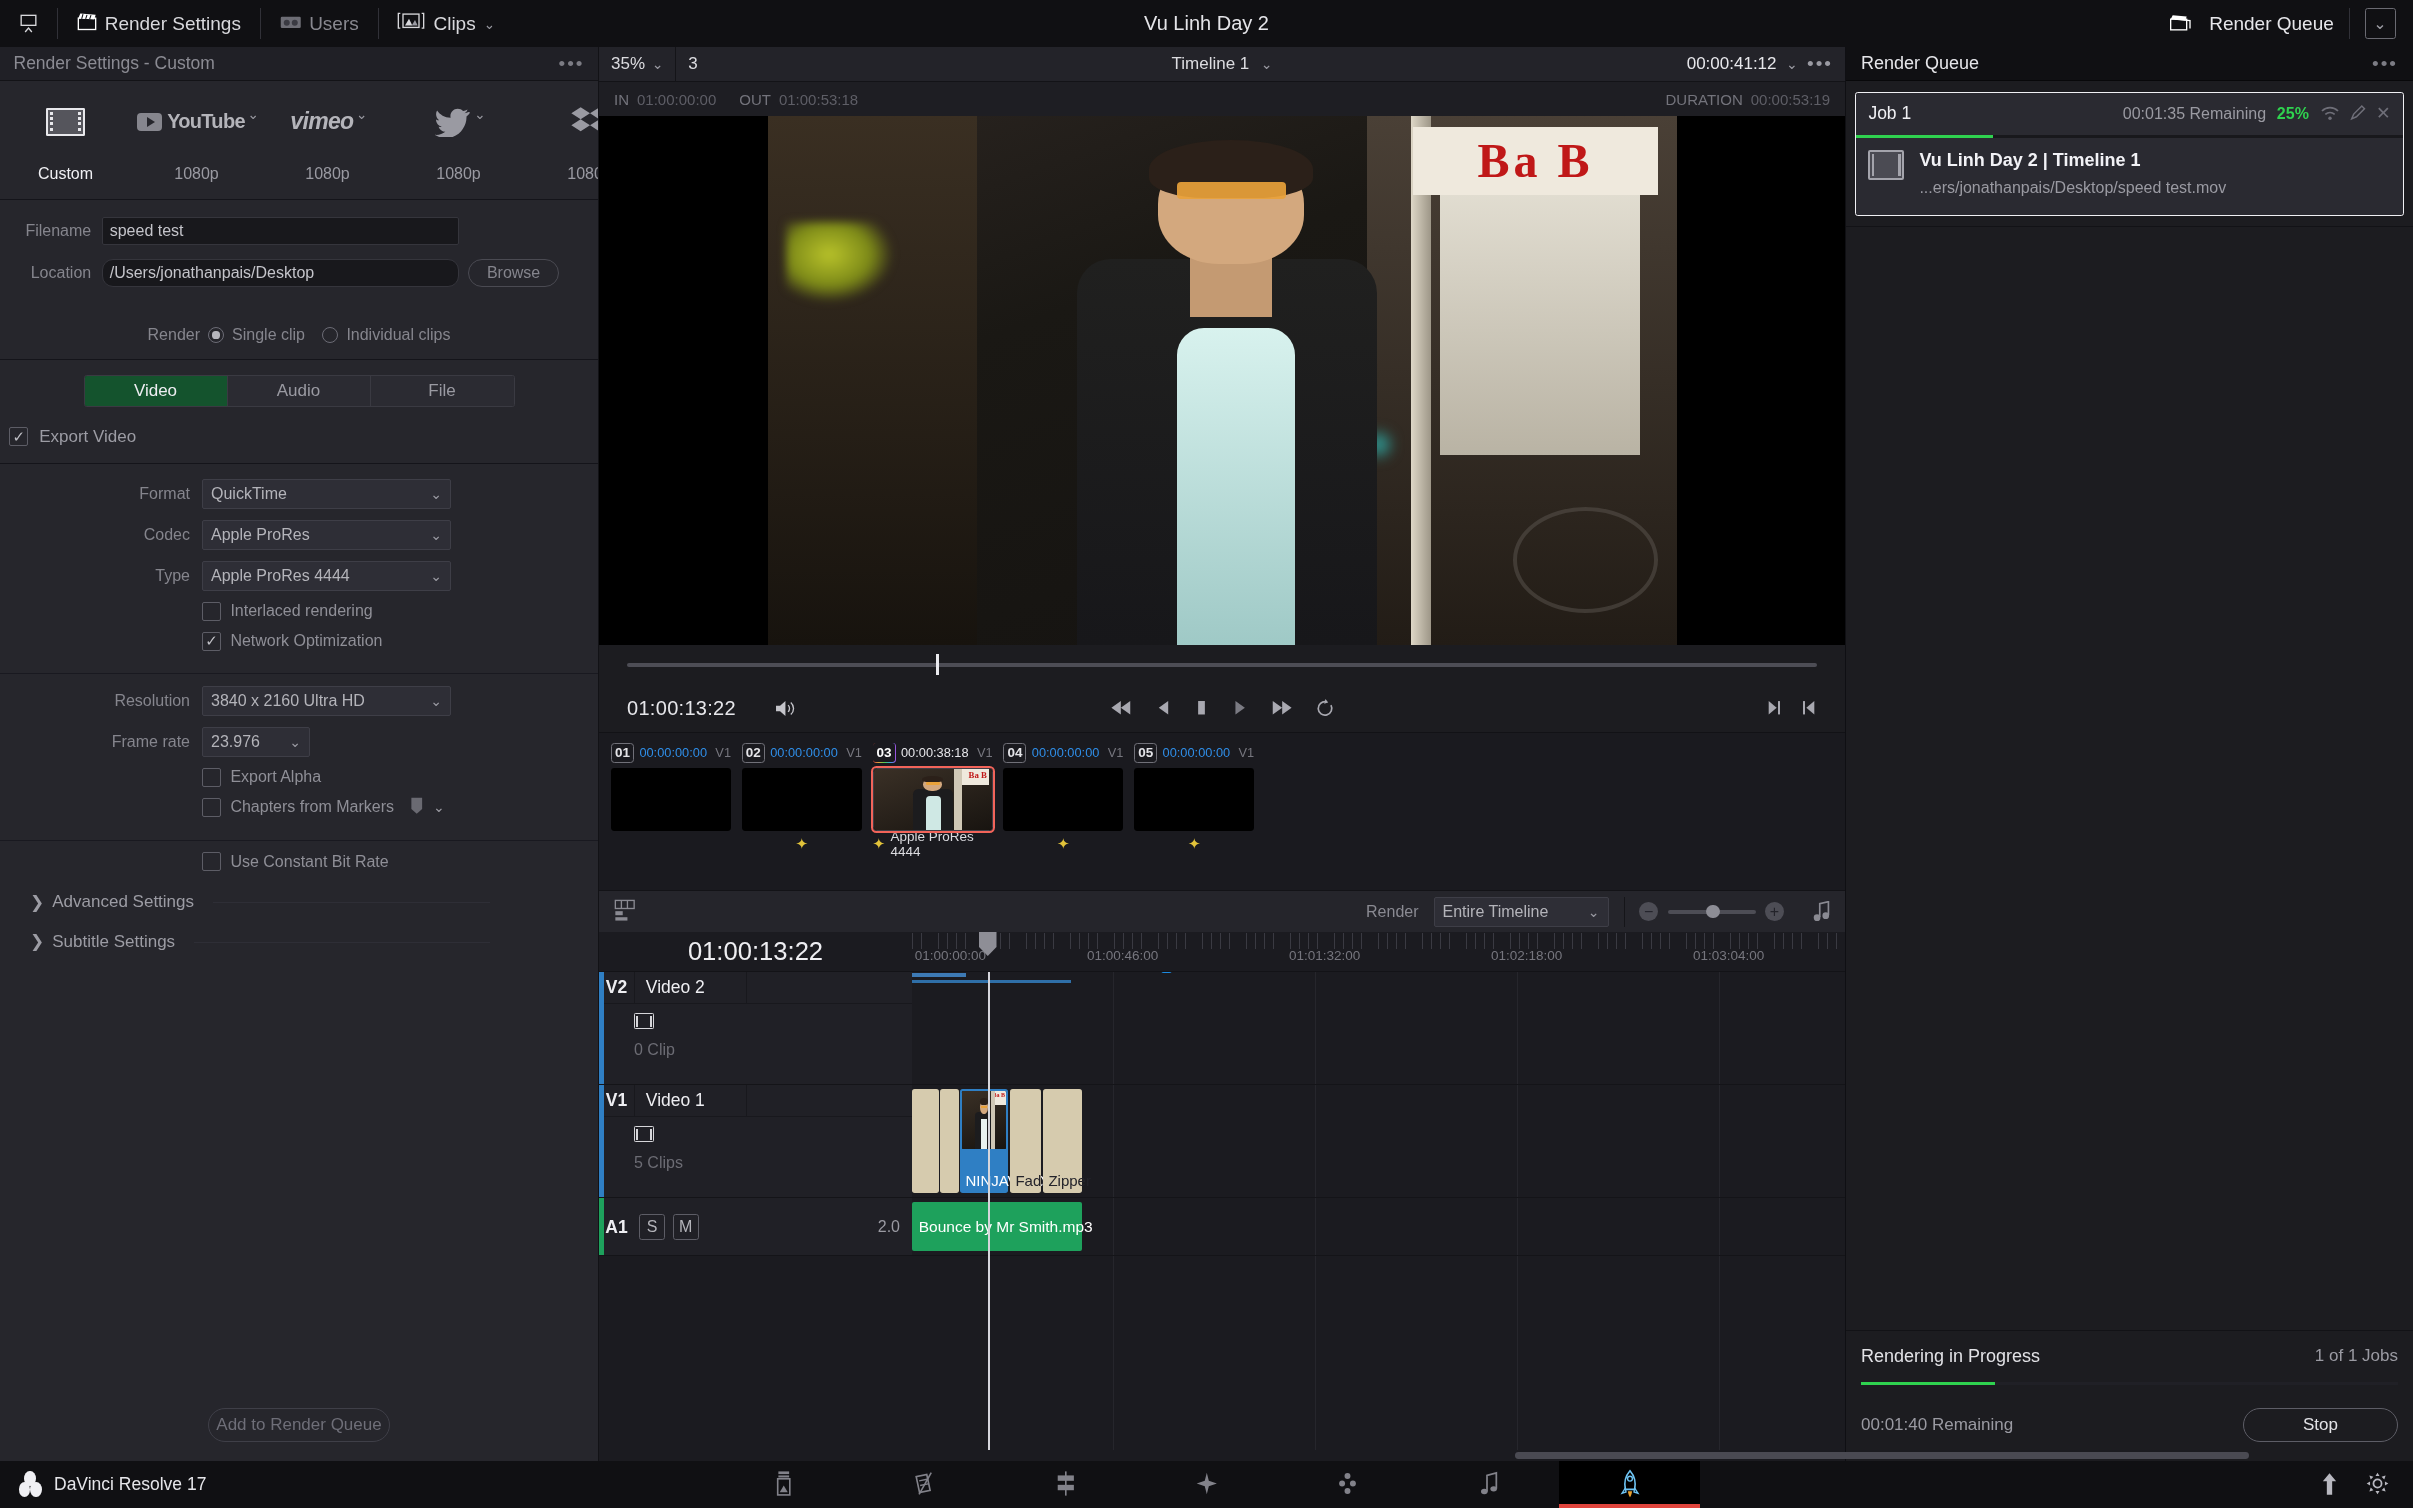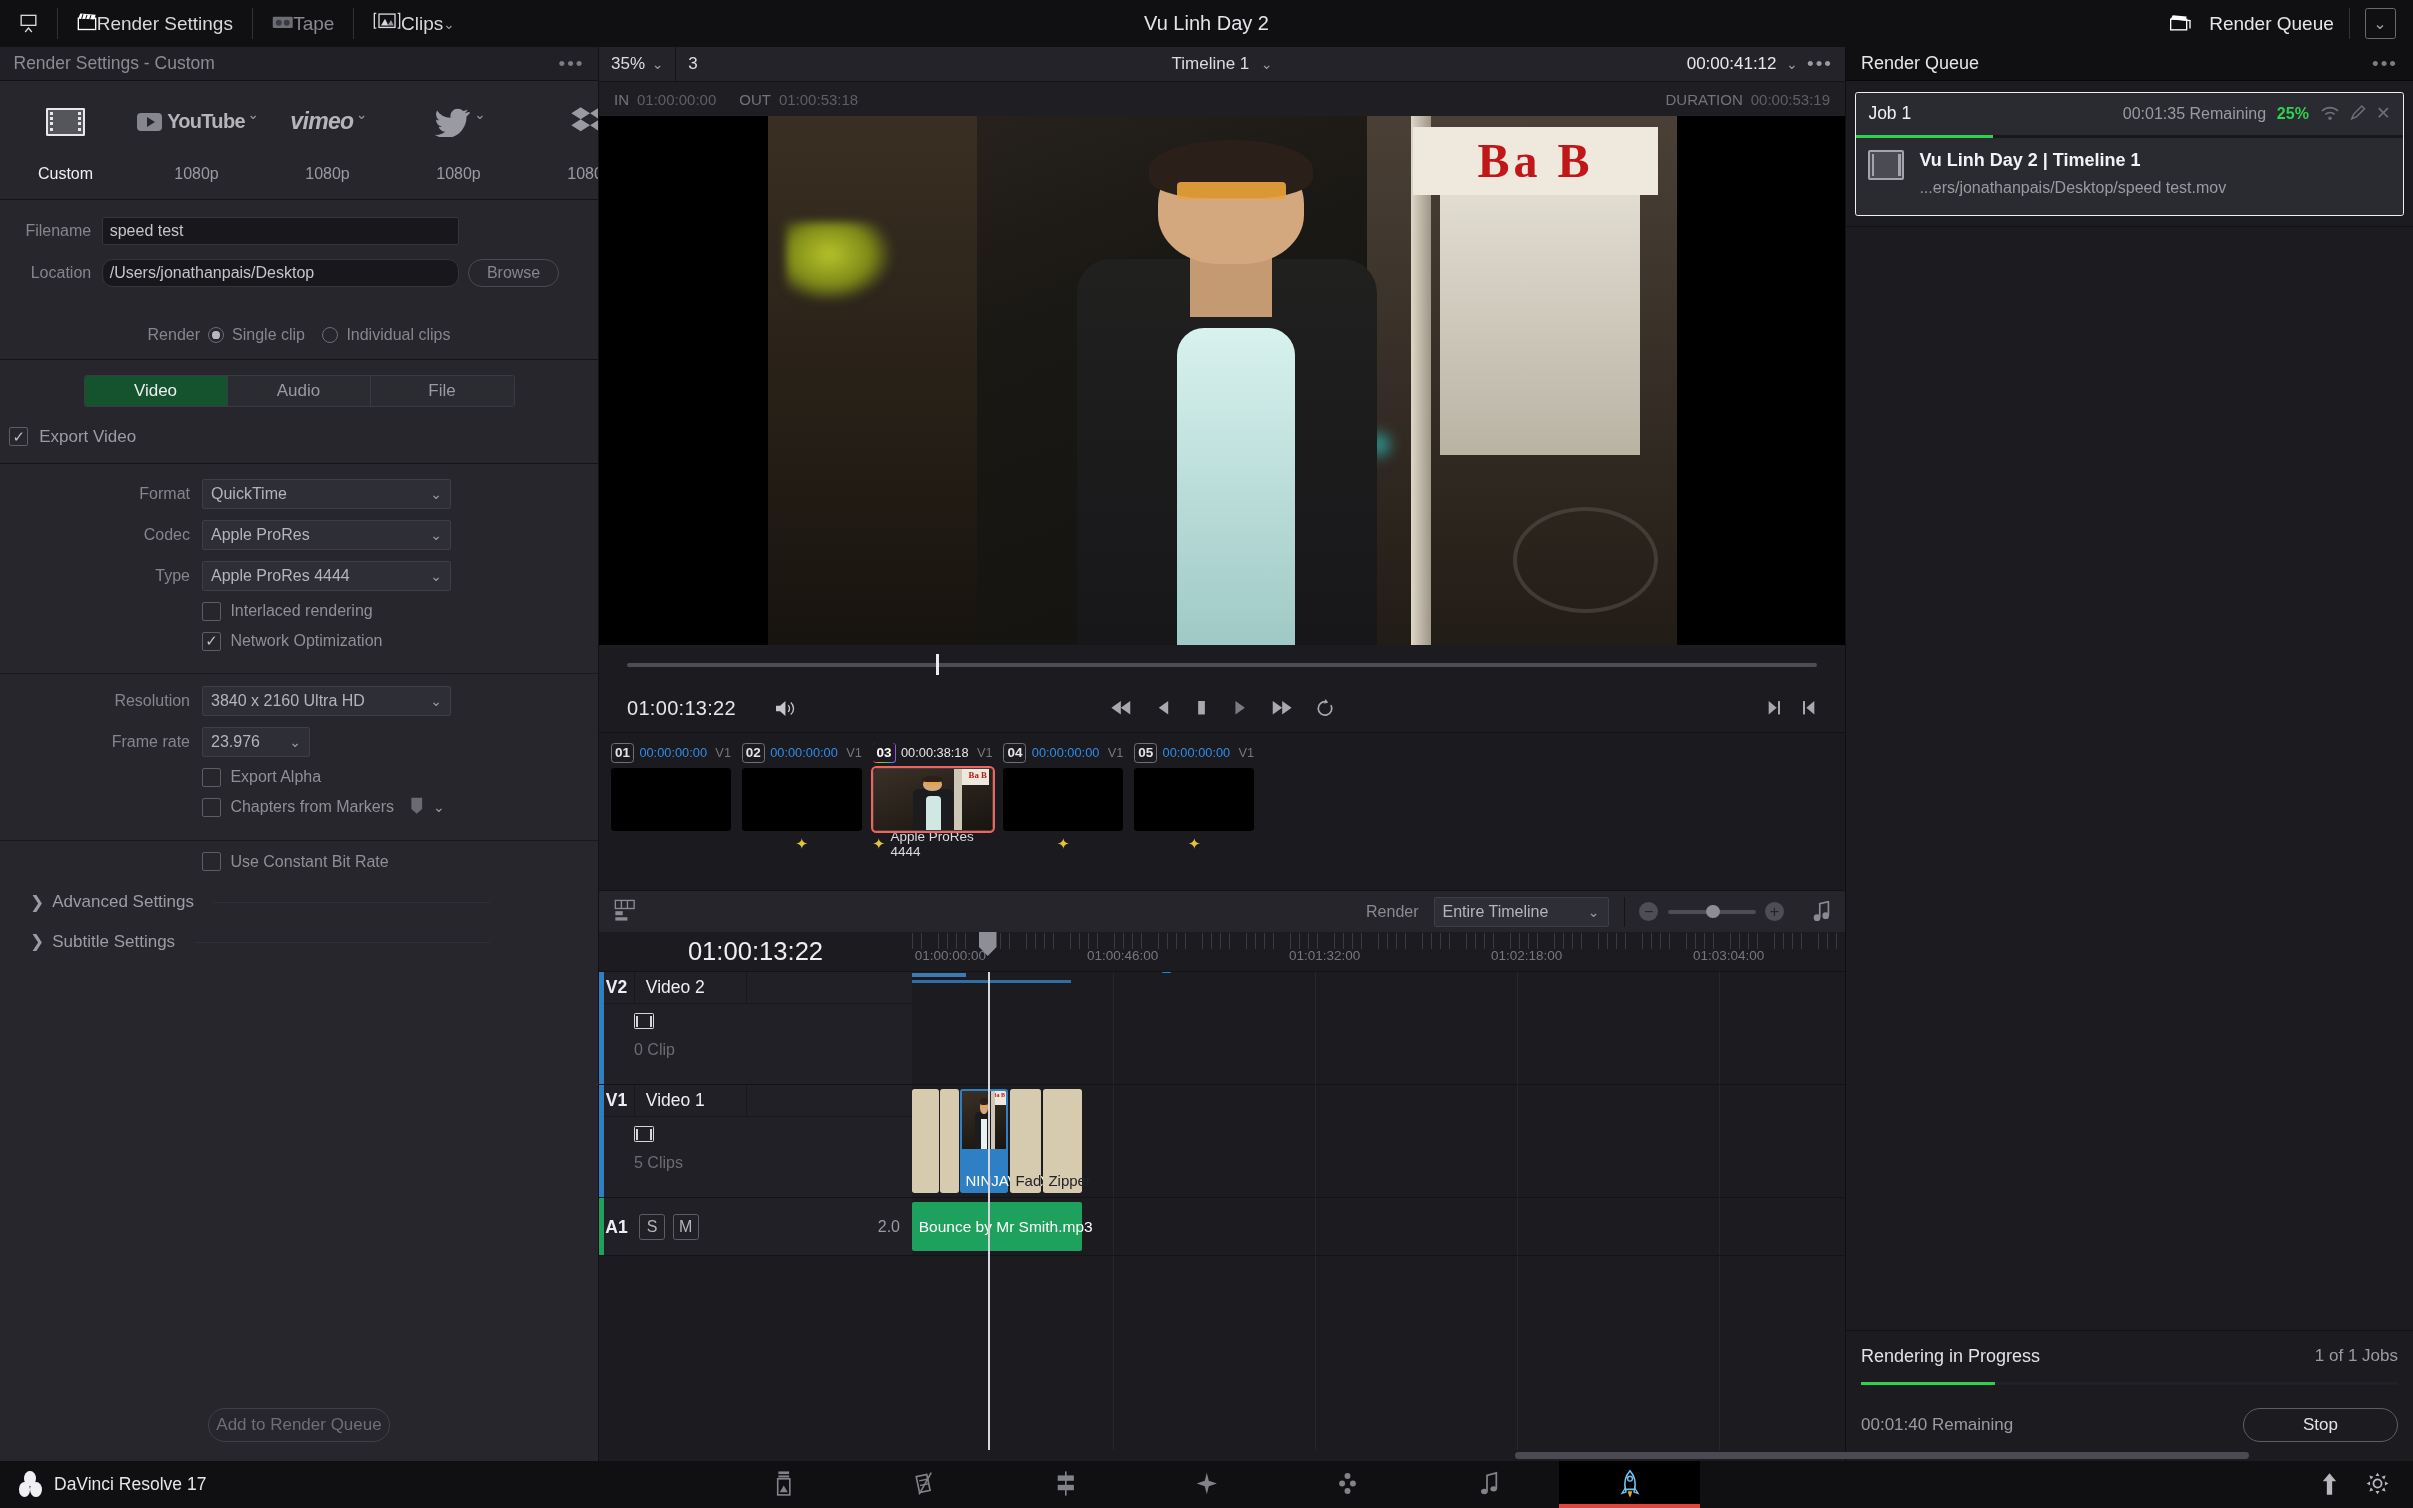--- a/index.html
+++ b/index.html
@@ -12,21 +12,21 @@
   }
   .app { position: relative; width: 2413px; height: 1508px; display: flex; flex-direction: column; }
 
   
   .topbar {
     height: 47px; background: #101013; flex: 0 0 47px;
     display: flex; align-items: center; position: relative;
   }
   .tb-left { display: flex; align-items: center; height: 100%; }
   .tb-item {
-    display: flex; align-items: center; gap: 0;
+    display: flex; align-items: center; gap: 8px;
     padding: 0 19px; height: 100%;
     font-size: 19px; color: #d8d8dc;
   }
   .tb-item.dim { color: #88888f; }
   .tb-sep { width: 0.7px; height: 31px; background: #313138; }
   .tb-title {
     position: absolute; left: 0; right: 0; text-align: center;
     font-size: 20px; color: #e4e4e8; pointer-events: none;
   }
   .tb-right {
@@ -378,21 +378,21 @@
       </div>
       <div class="tb-sep"></div>
       <div class="tb-item dim">
         <span>
           <svg width="21.5" height="16" viewBox="0 0 32 24">
               <rect x="1" y="4" width="30" height="17" rx="2" fill="#6d6d75"></rect>
               <circle cx="10" cy="13" r="4.5" fill="#3a3a42"></circle>
               <circle cx="22" cy="13" r="4.5" fill="#3a3a42"></circle>
             </svg>
         </span>
-        <span>Tape</span>
+        <span>Users</span>
       </div>
       <div class="tb-sep"></div>
       <div class="tb-item">
         <span>
           <svg width="28" height="17.5" viewBox="0 0 42 26">
               <path d="M5 2 L2 2 L2 24 L5 24" fill="none" stroke="#d8d8dc" stroke-width="2"></path>
               <path d="M37 2 L40 2 L40 24 L37 24" fill="none" stroke="#d8d8dc" stroke-width="2"></path>
               <rect x="9" y="3" width="24" height="20" fill="none" stroke="#d8d8dc" stroke-width="2"></rect>
               <path d="M12 20 L18 10 L23 20 Z" fill="#d8d8dc"></path>
               <path d="M22 20 L27 12 L31 20 Z" fill="#9a9aa2"></path>

